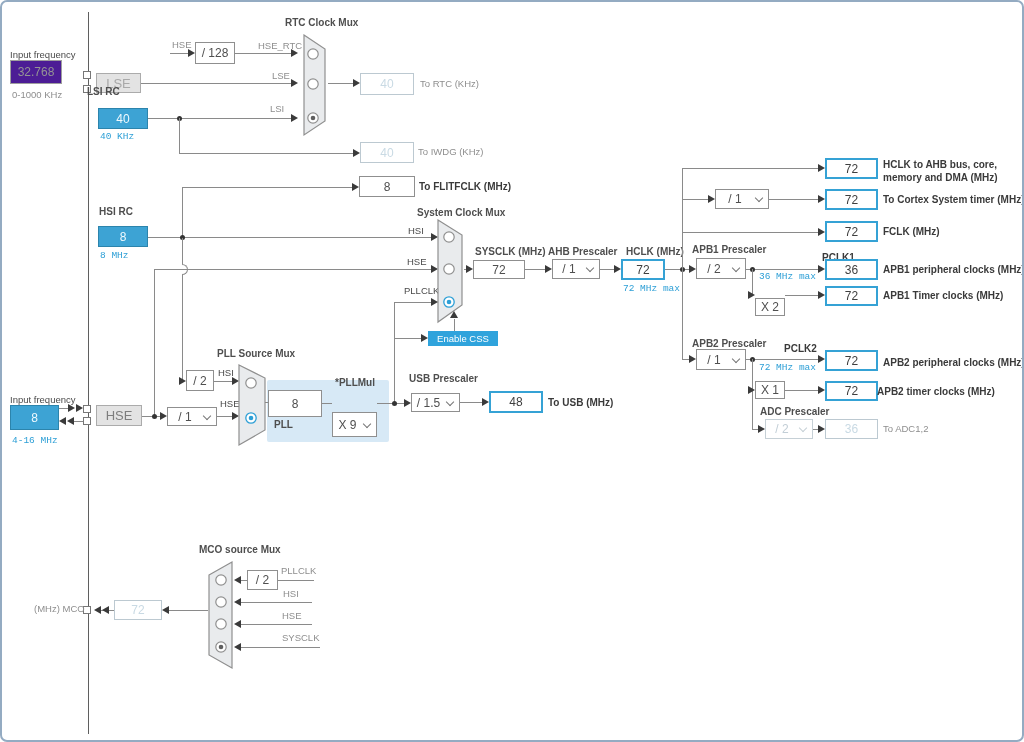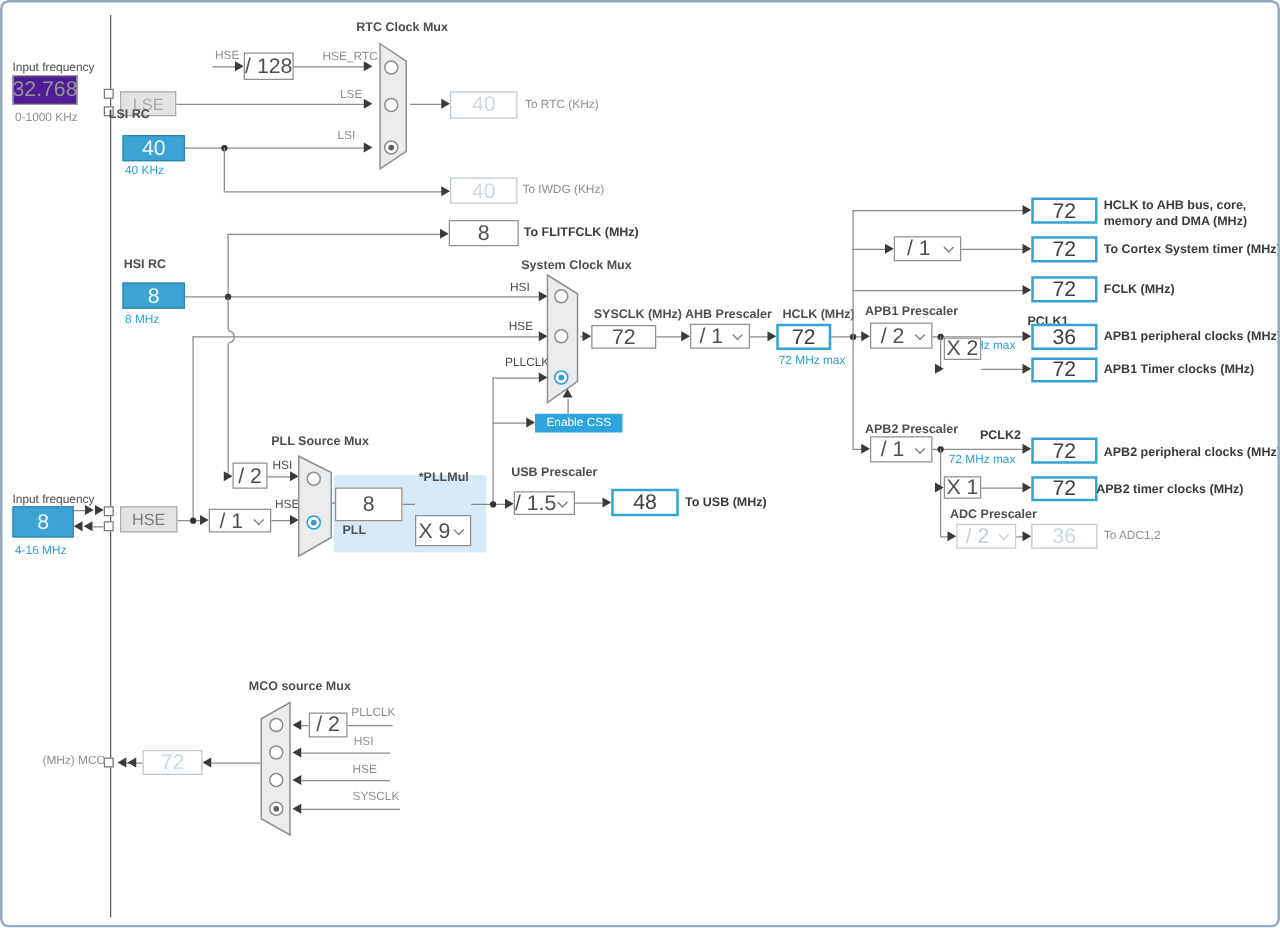--- a/index.html
+++ b/index.html
@@ -13,39 +13,39 @@
   .rail{position:absolute;width:1px;background:#5f5f5f;}
   .ar{position:absolute;width:0;height:0;border-top:4px solid transparent;border-bottom:4px solid transparent;border-left:7px solid #3a3a3a;}
   .al{position:absolute;width:0;height:0;border-top:4px solid transparent;border-bottom:4px solid transparent;border-right:7px solid #3a3a3a;}
   .au{position:absolute;width:0;height:0;border-left:4px solid transparent;border-right:4px solid transparent;border-bottom:7px solid #3a3a3a;}
   .dot{position:absolute;width:5px;height:5px;border-radius:50%;background:#333;}
   .sq{position:absolute;width:8px;height:8px;background:#fff;border:1px solid #777;box-sizing:border-box;}
   .hop{position:absolute;width:6px;height:11px;background:#fff;border:1px solid #8a8a8a;border-left:none;
        border-radius:0 6px 6px 0 / 0 5.5px 5.5px 0;box-sizing:border-box;}
   
   .box{position:absolute;box-sizing:border-box;background:#fff;border:1px solid #8f8f8f;color:#4f4f4f;
-       font-size:17px;display:flex;align-items:center;justify-content:center;white-space:nowrap;}
+       font-size:12px;display:flex;align-items:center;justify-content:center;white-space:nowrap;}
   .bblue{background:#3DA3D4;border-color:#2C84AC;color:#EFF9FE;}
   .bborder{border:2px solid #35A2D5;color:#3f3f3f;}
   .bfade{border-color:#BCC9D1;color:#C9DAE4;}
   .bgray{background:#E3E3E3;border-color:#ABABAB;color:#a9a9a9;font-size:13px;}
   .bgray2{background:#4c1d95;border-color:#9f9f9f;color:#949494;}
   .hsetxt{color:#7d7d7d;}
   .dd{padding-right:14px;}
   .chev{position:absolute;right:6px;top:50%;width:5px;height:5px;margin-top:-4px;
         border-right:1.4px solid #767676;border-bottom:1.4px solid #767676;transform:rotate(45deg);}
   .dis{border-color:#C6D0D6;color:#C2CED6;}
   .dis .chev{border-color:#C6D0D6;}
   .btn{position:absolute;box-sizing:border-box;background:#2FA3DC;color:#fff;font-size:9.5px;
        display:flex;align-items:center;justify-content:center;white-space:nowrap;}
   .pllzone{position:absolute;background:#D7E9F6;border-radius:2px;}
   
   .lbl{position:absolute;font-size:9.5px;color:#8e8e8e;white-space:nowrap;}
   .ld{color:#4a4a4a;}
-  .lb{color:#2D9FD6;}
+  .lb{color:#2D9FD6;font-family:Liberation Mono, monospace;}
   .sect{position:absolute;font-size:10px;color:#4e4e4e;font-weight:600;white-space:nowrap;}
   .lbold{position:absolute;font-size:10px;color:#3a3a3a;font-weight:700;white-space:nowrap;}
 </style>
 </head>
 <body>
 
 <div class="canvas">
 
   <div class="rail" style="left:86px;top:10px;height:722px;"></div>
 
@@ -190,21 +190,21 @@
     </div>
   <div class="hl" style="left:744px;top:267px;width:72px;"></div>
   <div class="ar" style="left:816px;top:263px;"></div>
   <div class="dot" style="left:748px;top:265px;"></div>
   <div class="lbold" style="left:782px;top:250px;padding-left:38px;">PCLK1</div>
   <div class="lbl lb" style="left:757px;top:269px;">36 MHz max</div>
   <div class="box bborder" style="left:823px;top:257px;width:53px;height:21px;">36</div>
   <div class="lbold" style="left:881px;top:262px;">APB1 peripheral clocks (MHz)</div>
   <div class="vl" style="left:750px;top:267px;height:26px;"></div>
   <div class="ar" style="left:746px;top:289px;"></div>
-  <div class="box" style="left:753px;top:268px;width:30px;height:18px;">X 2</div>
+  <div class="box" style="left:753px;top:296px;width:30px;height:18px;">X 2</div>
   <div class="hl" style="left:783px;top:293px;width:33px;"></div>
   <div class="ar" style="left:816px;top:289px;"></div>
   <div class="box bborder" style="left:823px;top:284px;width:53px;height:20px;">72</div>
   <div class="lbold" style="left:881px;top:288px;">APB1 Timer clocks (MHz)</div>
 
   <div class="hl" style="left:680px;top:357px;width:8px;"></div>
   <div class="ar" style="left:687px;top:353px;"></div>
   <div class="sect" style="left:690px;top:336px;">APB2 Prescaler</div>
   <div class="box dd" style="left:694px;top:347px;width:50px;height:21px;">
       <span>/ 1</span>

